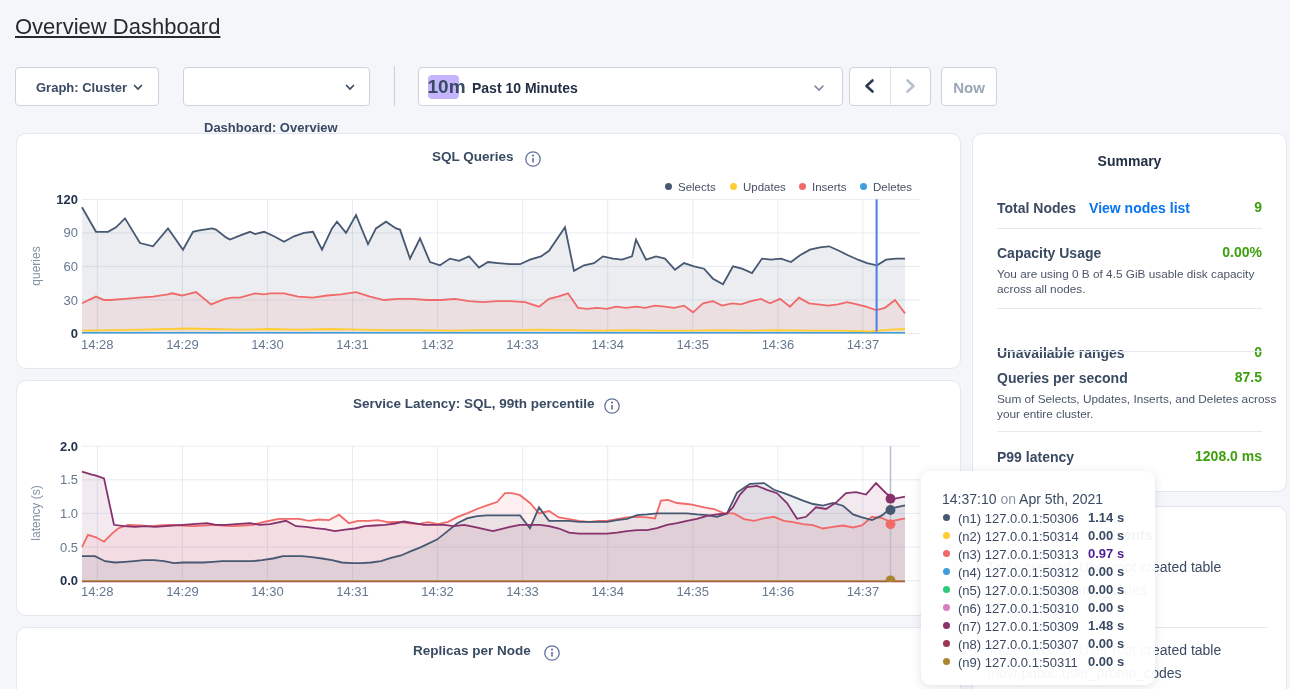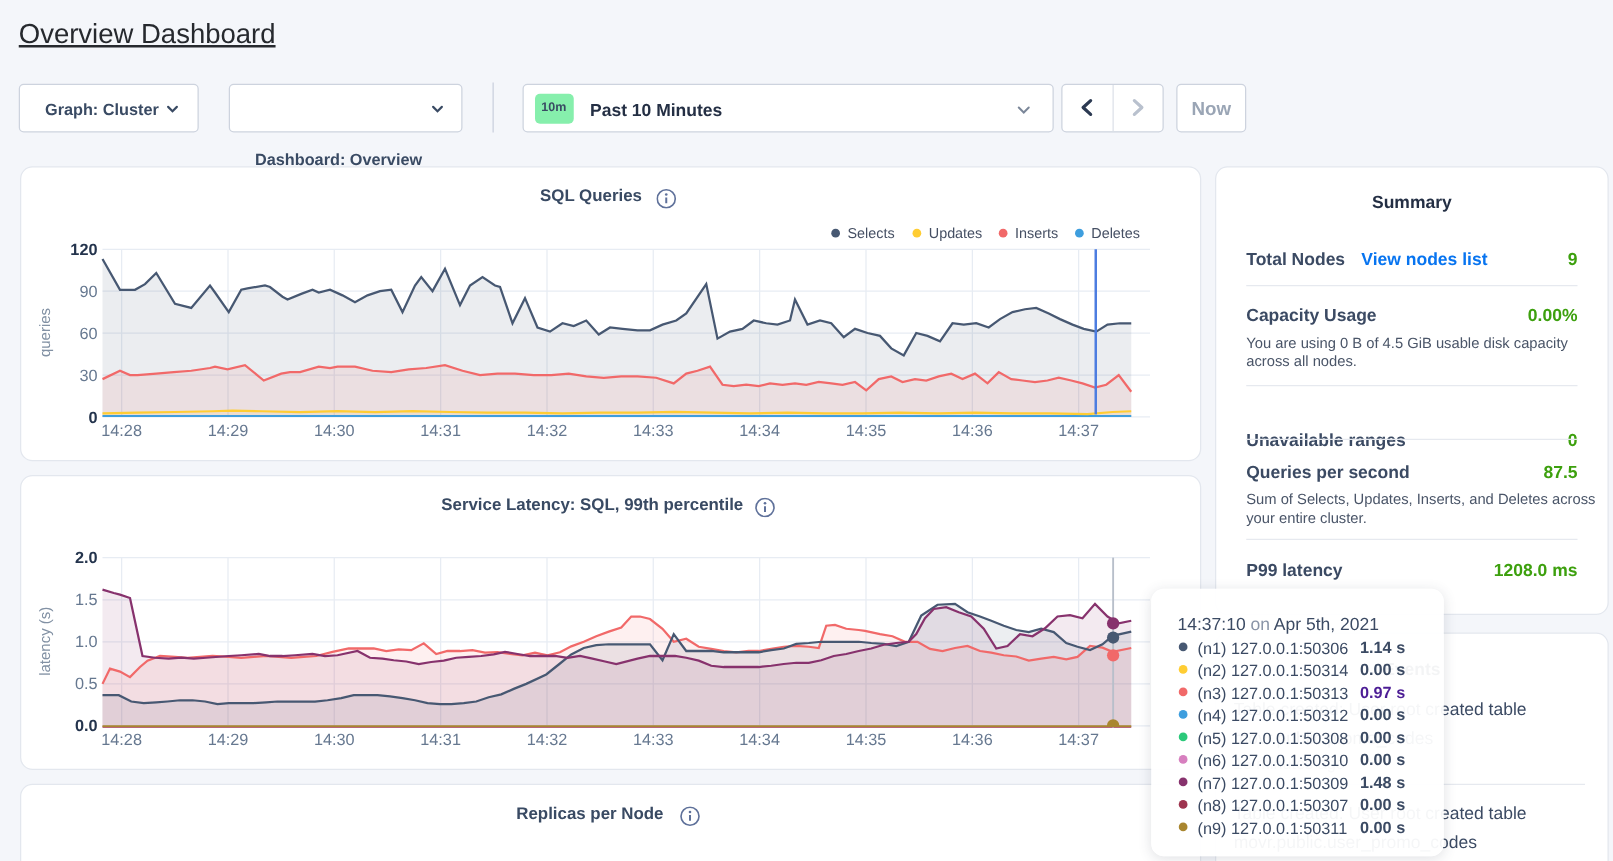--- a/index.html
+++ b/index.html
@@ -18,21 +18,21 @@
 
 <div class="btn" style="left:183px;width:187px;"></div>
 <div style="position:absolute;left:204px;top:80px;font-size:13px;font-weight:bold;color:#394a63;margin-top:40px;">Dashboard: Overview</div>
 <svg style="position:absolute;left:343px;top:80px;" width="14" height="14" viewBox="0 0 14 14">
     <path d="M3.5 5.5 L7 9 L10.5 5.5" stroke="#394a63" stroke-width="1.7" fill="none" stroke-linecap="round"></path>
   </svg>
 
 <div style="position:absolute;left:394px;top:66px;width:1px;height:40px;background:#c9d0dd;"></div>
 
 <div class="btn" style="left:417.5px;width:425px;"></div>
-<div style="position:absolute;left:427.5px;top:75px;width:31px;height:24px;background:#86efac;border-radius:4px;text-align:center;line-height:24px;font-size:10px;font-weight:bold;color:#394a63;">10m</div>
+<div style="position:absolute;left:427.5px;top:75px;width:31px;height:24px;background:#c4b5fd;border-radius:4px;line-height:24px;font-size:19px;font-weight:bold;color:#394a63;">10m</div>
 <div style="position:absolute;left:472px;top:79.5px;font-size:14px;font-weight:bold;color:#242f44;">Past 10 Minutes</div>
 <svg style="position:absolute;left:812px;top:81px;" width="14" height="14" viewBox="0 0 14 14">
     <path d="M3 5 L7 9 L11 5" stroke="#7b8799" stroke-width="1.6" fill="none" stroke-linecap="round"></path>
   </svg>
 
 <div class="btn" style="left:849px;width:82px;"></div>
 <div style="position:absolute;left:890px;top:68px;width:1px;height:37px;background:#dde1e9;"></div>
 <svg style="position:absolute;left:861px;top:77px;" width="18" height="18" viewBox="0 0 18 18">
     <path d="M11.5 3.5 L5.5 9 L11.5 14.5" stroke="#2c3a52" stroke-width="2.6" fill="none" stroke-linecap="round" stroke-linejoin="round"></path>
   </svg>

